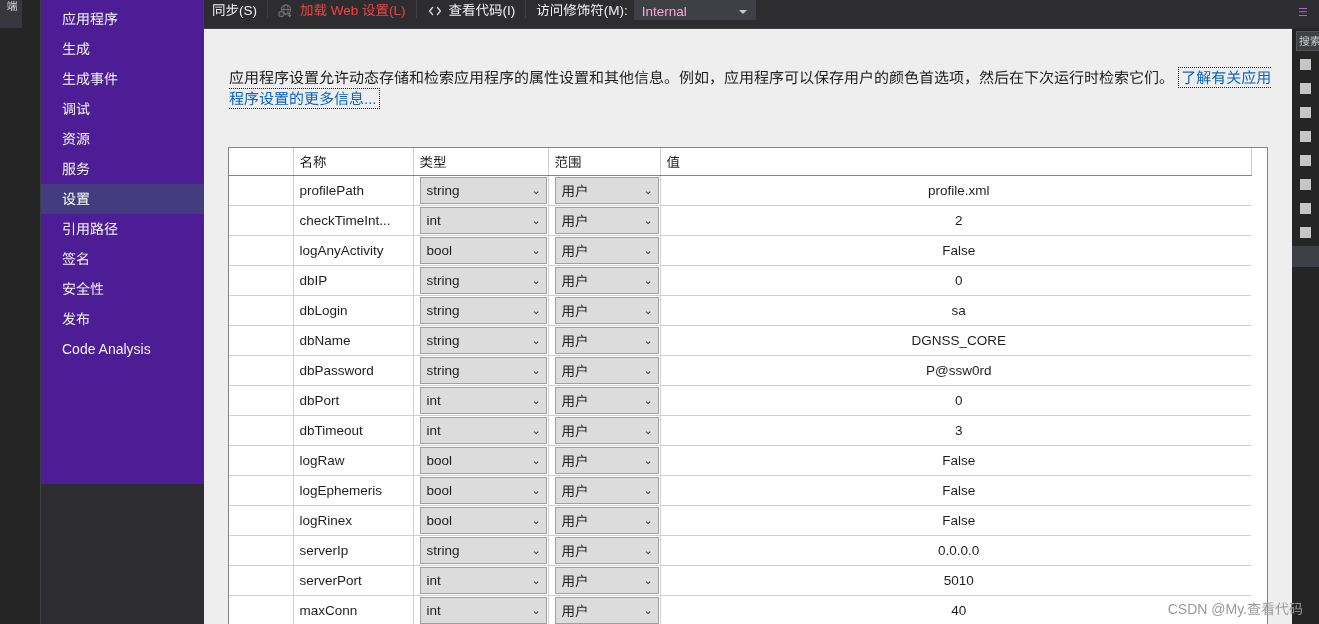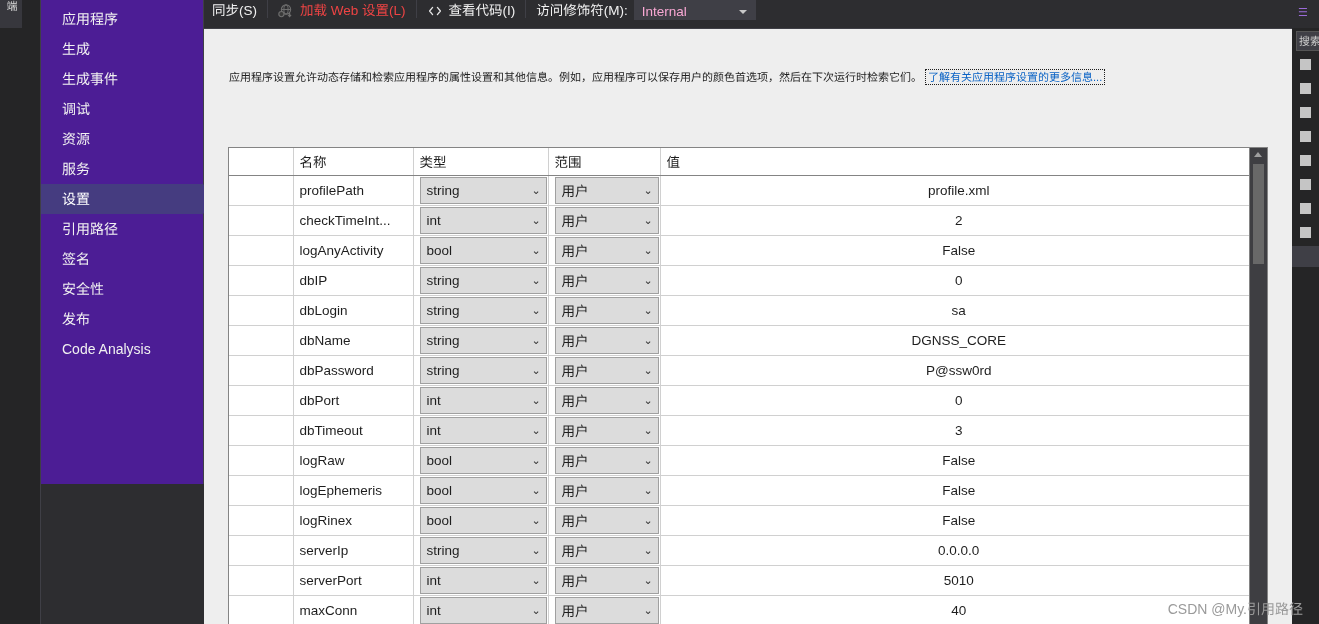--- a/index.html
+++ b/index.html
@@ -130,21 +130,21 @@
     width: 1088px; height: 596px;
     background: #eeeeee;
     border-top: 1px solid #3f3f46;
     box-sizing: border-box;
     overflow: hidden;
   }
   .desc {
     position: absolute;
     left: 25px; top: 38px;
     width: 1045px;
-    font-size: 11px;
+    font-size: 15px;
     color: #1e1e1e;
     line-height: 21px;
   }
   .desc-link {
     color: #0b63c5;
     border: 1px dotted #1e1e1e;
     padding: 1px 2px;
     cursor: pointer;
     text-decoration: none;
     display: inline;
@@ -153,20 +153,21 @@
   
   .grid-wrap {
     position: absolute;
     left: 24px; top: 118px;
     width: 1040px; height: 478px;
     border: 1px solid #848484;
     background: #ffffff;
     box-sizing: border-box;
     overflow: hidden;
     display: flex;
+    flex-direction: column;
   }
   .grid-scroll {
     flex: 1 1 auto;
     overflow: hidden;
     position: relative;
   }
   table.grid {
     border-collapse: collapse;
     width: 1022px;
     table-layout: fixed;
@@ -687,14 +688,14 @@
       </div>
     <div class="rd-row">
         <span class="sq"></span>
       </div>
     <div class="rd-row">
         <span class="sq"></span>
       </div>
     <div class="rd-row sel"></div>
   </div>
 
-  <div class="watermark">CSDN @My.引用路径</div>
+  <div class="watermark">CSDN @My.查看代码</div>
 </div>
 
 </body></html>

